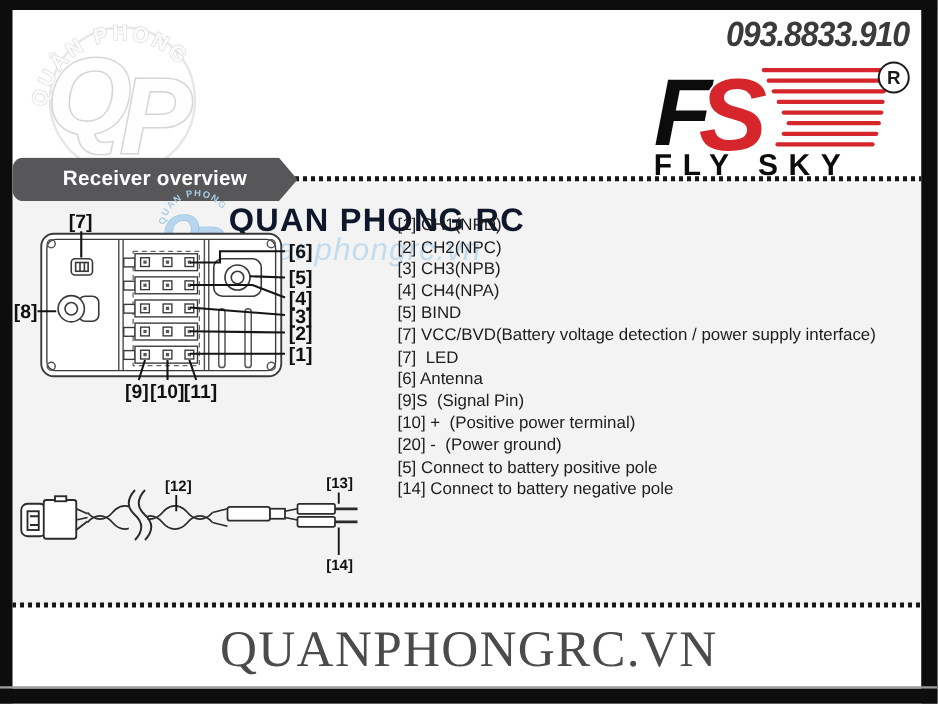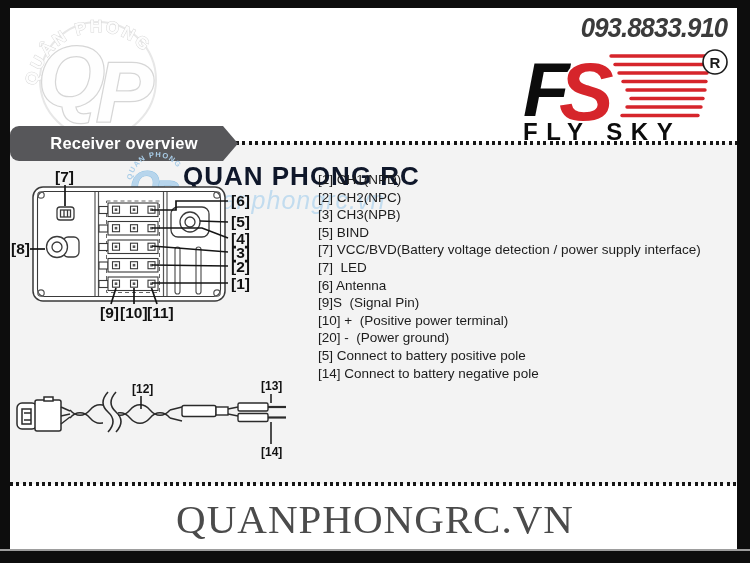--- a/index.html
+++ b/index.html
@@ -214,20 +214,21 @@
       <text x="100" y="318">[9]</text>
       <text x="120" y="318">[10]</text>
       <text x="147" y="318">[11]</text>
     </g>
   </svg>
 
   <div class="abs" id="legend">
     <div class="legend-row">[1] CH1(NPD)</div>
     <div class="legend-row">[2] CH2(NPC)</div>
     <div class="legend-row">[3] CH3(NPB)</div>
+    <div class="legend-row">[4] CH4(NPA)</div>
     <div class="legend-row">[5] BIND</div>
     <div class="legend-row">[7] VCC/BVD(Battery voltage detection / power supply interface)</div>
     <div class="legend-row">[7]  LED</div>
     <div class="legend-row">[6] Antenna</div>
     <div class="legend-row">[9]S  (Signal Pin)</div>
     <div class="legend-row">[10] +  (Positive power terminal)</div>
     <div class="legend-row">[20] -  (Power ground)</div>
     <div class="legend-row">[5] Connect to battery positive pole</div>
     <div class="legend-row">[14] Connect to battery negative pole</div>
   </div>

